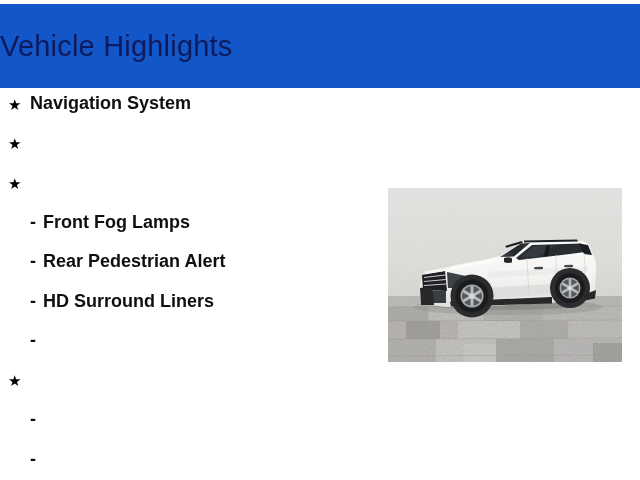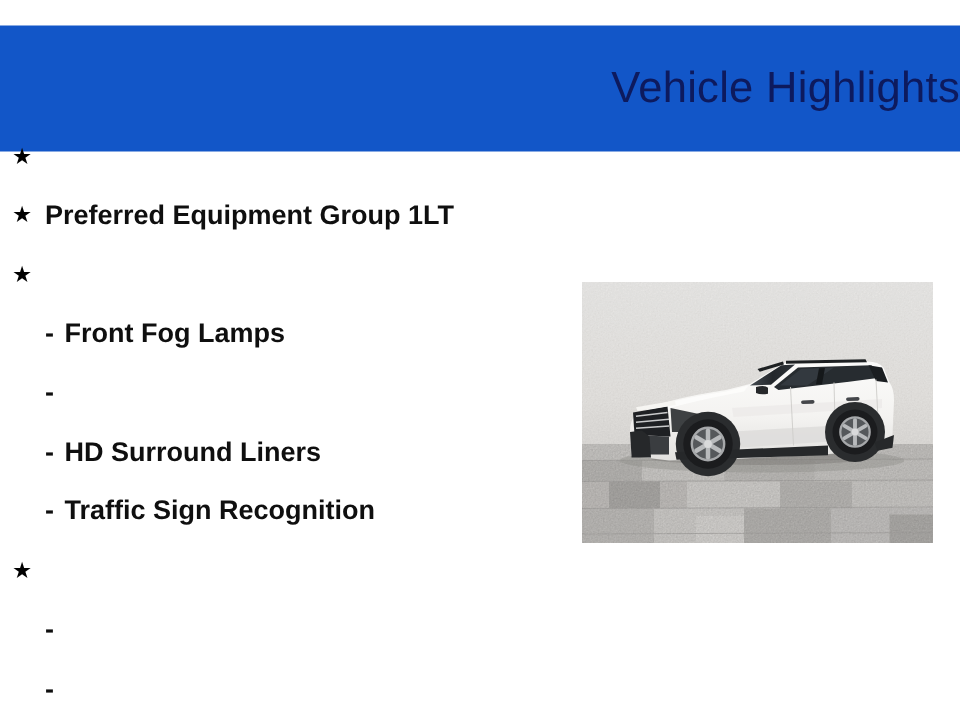--- a/index.html
+++ b/index.html
@@ -6,23 +6,23 @@
   body{
     width:640px;height:480px;overflow:hidden;
     background:#ffffff;
     font-family:"Liberation Sans", sans-serif;
     -webkit-font-smoothing:antialiased;
   }
   .page{position:relative;width:640px;height:480px;background:#ffffff;}
 
   
   .header{
-    position:absolute;left:0;top:17px;width:640px;height:84px;
+    position:absolute;left:0;top:4px;width:640px;height:84px;
     background:#1256c8;
-    display:flex;align-items:center;justify-content:flex-end;
+    display:flex;align-items:center;justify-content:flex-start;
   }
   .header h1{
     margin:0;font-size:29px;font-weight:400;letter-spacing:0.2px;
     color:#0d1a5e;
   }
 
   
   .highlights{
     position:absolute;left:0;top:84px;width:388px;
     list-style:none;margin:0;padding:0;
@@ -52,42 +52,42 @@
 
 <div class="page">
 
   <header class="header">
     <h1>Vehicle Highlights</h1>
   </header>
 
   <ul class="highlights">
     <li class="main">
       <span class="bullet-star">★</span>
-    </li>
-    <li class="main">
-      <span class="bullet-star">★</span>
-      <span>Preferred Equipment Group 1LT</span>
+      <span>Navigation System</span>
+    </li>
+    <li class="main">
+      <span class="bullet-star">★</span>
     </li>
     <li class="main">
       <span class="bullet-star">★</span>
     </li>
     <li class="sub">
       <span class="bullet-dash">-</span>
       <span>Front Fog Lamps</span>
     </li>
     <li class="sub">
       <span class="bullet-dash">-</span>
+      <span>Rear Pedestrian Alert</span>
     </li>
     <li class="sub">
       <span class="bullet-dash">-</span>
       <span>HD Surround Liners</span>
     </li>
     <li class="sub">
       <span class="bullet-dash">-</span>
-      <span>Traffic Sign Recognition</span>
     </li>
     <li class="main">
       <span class="bullet-star">★</span>
     </li>
     <li class="sub">
       <span class="bullet-dash">-</span>
     </li>
     <li class="sub">
       <span class="bullet-dash">-</span>
     </li>

